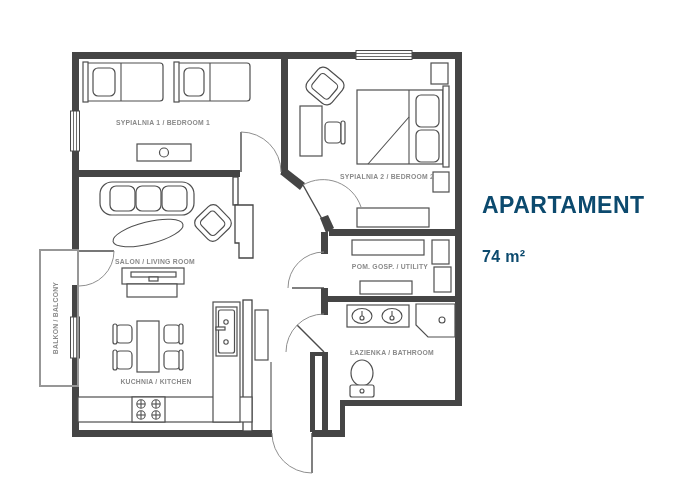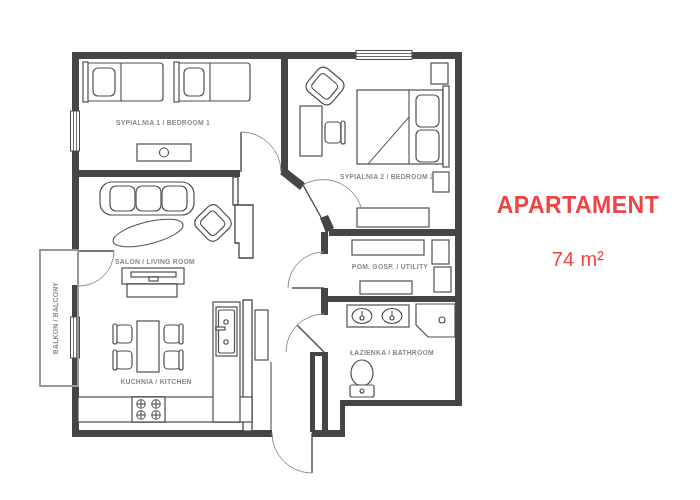--- a/index.html
+++ b/index.html
@@ -2,25 +2,25 @@
 <html><head>
 <meta charset="utf-8">
 <style>
   html,body{margin:0;padding:0;}
   body{
     width:700px;height:500px;background:#ffffff;overflow:hidden;position:relative;
     font-family:"Liberation Sans", sans-serif;
   }
   .plan{position:absolute;left:0;top:0;}
   .title-block{
-    position:absolute;left:482px;top:190px;width:192px;text-align:center;
-    color:#ef4444;
+    position:absolute;left:482px;top:190px;width:192px;
+    color:#0c4a6e;
   }
   .title-line{font-size:23px;font-weight:700;line-height:31px;letter-spacing:.5px;}
-  .area{font-size:20px;font-weight:400;margin-top:27px;letter-spacing:.3px;}
+  .area{font-size:16px;font-weight:700;margin-top:27px;letter-spacing:.3px;}
   svg .wall{fill:#454545;stroke:none;}
   svg .wallcore{fill:#ffffff;stroke:#454545;stroke-width:1.3;}
   svg .furn{fill:#ffffff;stroke:#4f4f4f;stroke-width:1.2;}
   svg .furnline{stroke:#4f4f4f;stroke-width:1.1;fill:none;}
   svg .doorleaf{stroke:#4a4a4a;stroke-width:1.4;fill:none;}
   svg .doorarc{stroke:#8f8f8f;stroke-width:1;fill:none;}
   svg .winbox{fill:#ffffff;stroke:#4a4a4a;stroke-width:1;}
   svg .winline{stroke:#4a4a4a;stroke-width:.8;}
   svg .roomlabel{
     font-family:"Liberation Sans",sans-serif;font-size:6.8px;fill:#8a8a8a;

